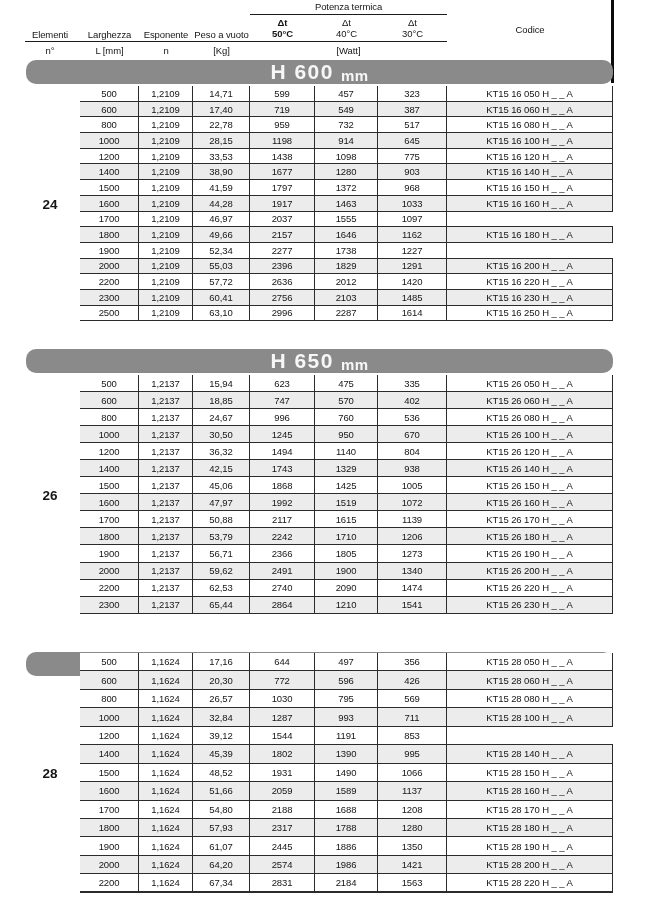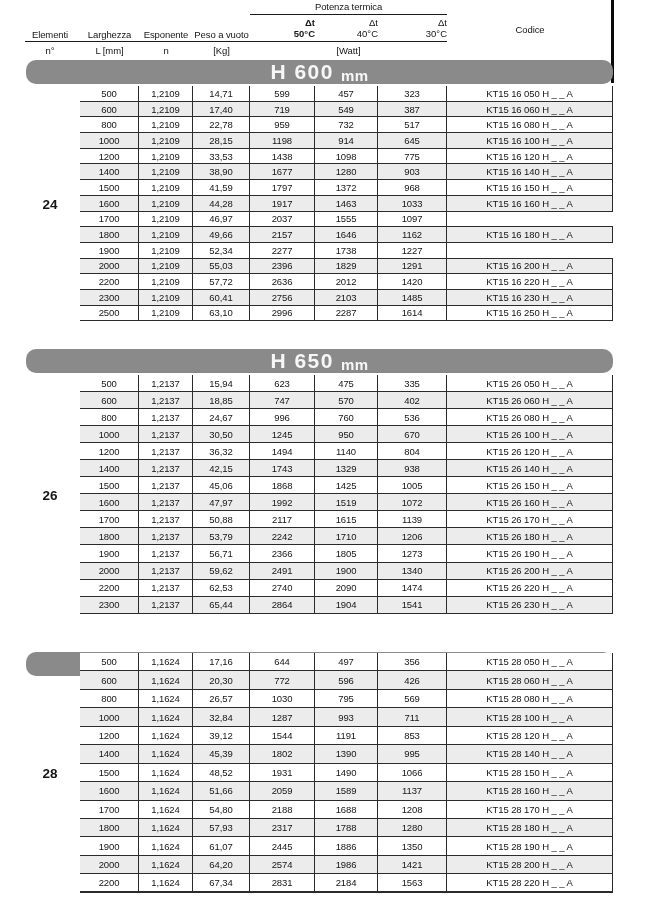--- a/index.html
+++ b/index.html
@@ -8,21 +8,21 @@
     width:647px;height:902px;
     background:#fff;
     font-family:"Liberation Sans",sans-serif;
     color:#151515;
     overflow:hidden;
   }
   
   .hlabel{position:absolute;font-size:9.5px;line-height:11px;text-align:center;letter-spacing:-0.1px;}
   .power-title{left:250px;top:1px;width:197px;}
   .rule1{position:absolute;left:250px;top:14px;width:197px;height:1px;background:#1c1c1c;}
-  .dt-block{position:absolute;top:17px;font-size:9.5px;line-height:11px;text-align:right;}
+  .dt-block{position:absolute;top:17px;font-size:9.5px;line-height:11px;text-align:center;}
   .dt50{left:250px;width:65px;font-weight:bold;}
   .dt40{left:315px;width:63px;}
   .dt30{left:378px;width:69px;}
   .col-elementi{left:20px;top:29px;width:60px;}
   .col-larghezza{left:80px;top:29px;width:59px;}
   .col-esponente{left:139px;top:29px;width:54px;}
   .col-peso{left:193px;top:29px;width:57px;}
   .col-codice{left:447px;top:24px;width:166px;}
   .rule2{position:absolute;left:25px;top:41px;width:422px;height:1px;background:#1c1c1c;}
   .sub-elementi{left:20px;top:45px;width:60px;}
@@ -370,21 +370,21 @@
         <div class="tcell c3">2740</div>
         <div class="tcell c4">2090</div>
         <div class="tcell c5">1474</div>
         <div class="tcell c6">KT15 26 220 H _ _ A</div>
       </div>
       <div class="trow alt">
         <div class="tcell c0">2300</div>
         <div class="tcell c1">1,2137</div>
         <div class="tcell c2">65,44</div>
         <div class="tcell c3">2864</div>
-        <div class="tcell c4">1904</div>
+        <div class="tcell c4">1210</div>
         <div class="tcell c5">1541</div>
         <div class="tcell c6">KT15 26 230 H _ _ A</div>
       </div>
     </div>
 
   <div class="band band-h700" style="background: rgb(138, 138, 138);">
     <span class="big">H 700</span>
     <span class="small">mm</span>
   </div>
   <div class="elcount el-3">28</div>
@@ -425,21 +425,20 @@
         <div class="tcell c5">711</div>
         <div class="tcell c6">KT15 28 100 H _ _ A</div>
       </div>
       <div class="trow">
         <div class="tcell c0">1200</div>
         <div class="tcell c1">1,1624</div>
         <div class="tcell c2">39,12</div>
         <div class="tcell c3">1544</div>
         <div class="tcell c4">1191</div>
         <div class="tcell c5">853</div>
-        <div class="tcell c6">KT15 28 120 H _ _ A</div>
       </div>
       <div class="trow alt">
         <div class="tcell c0">1400</div>
         <div class="tcell c1">1,1624</div>
         <div class="tcell c2">45,39</div>
         <div class="tcell c3">1802</div>
         <div class="tcell c4">1390</div>
         <div class="tcell c5">995</div>
         <div class="tcell c6">KT15 28 140 H _ _ A</div>
       </div>

